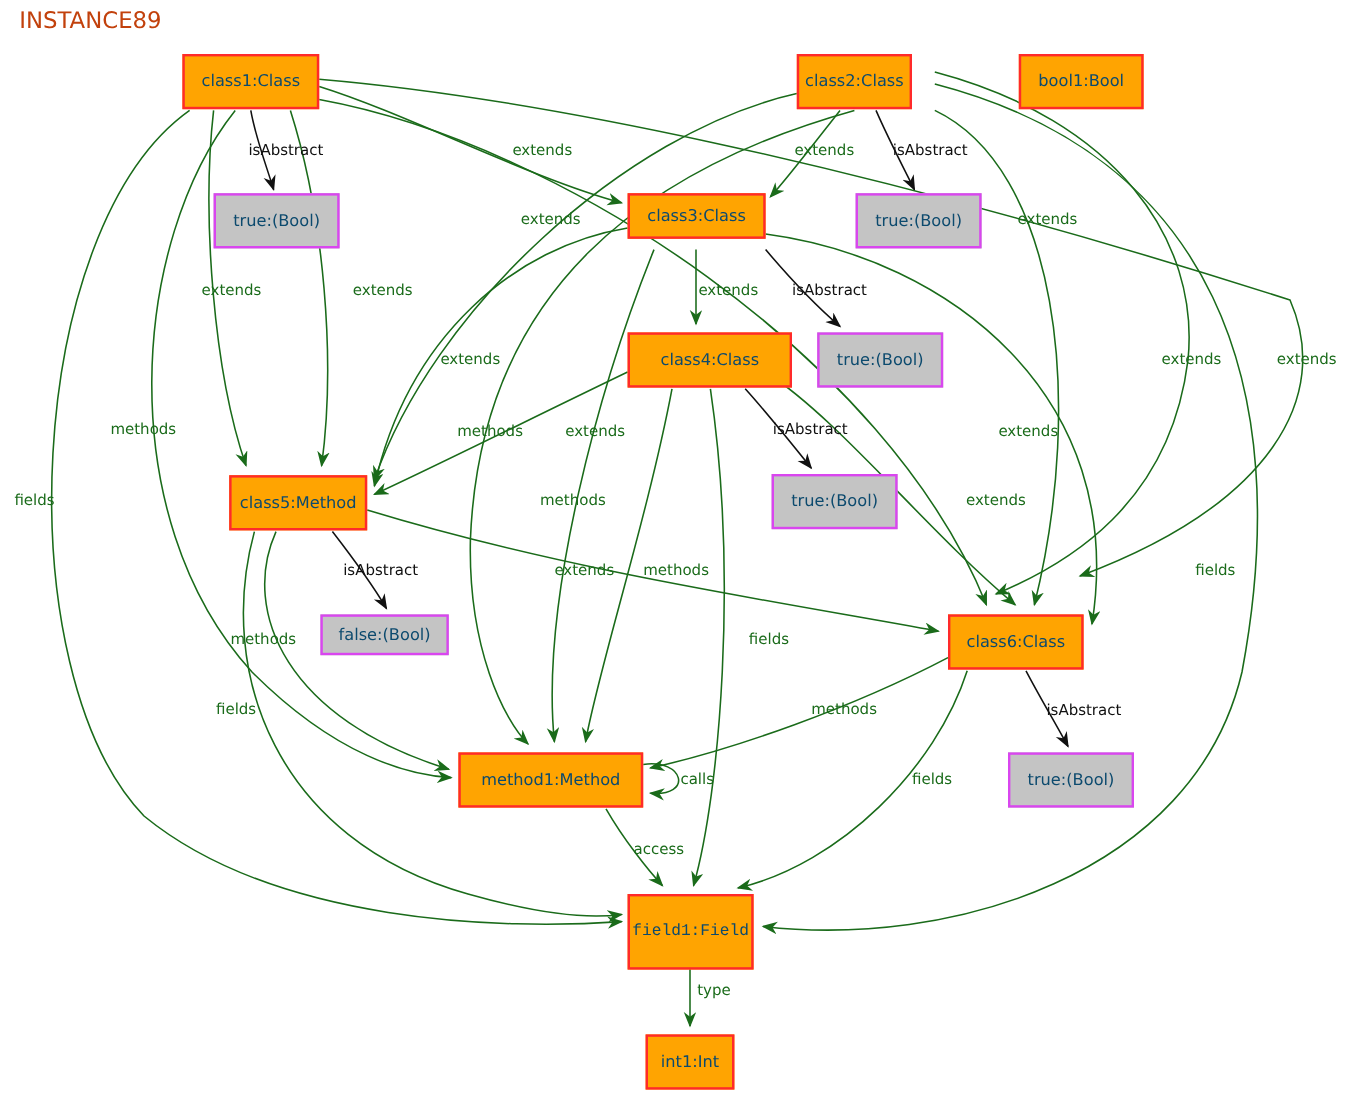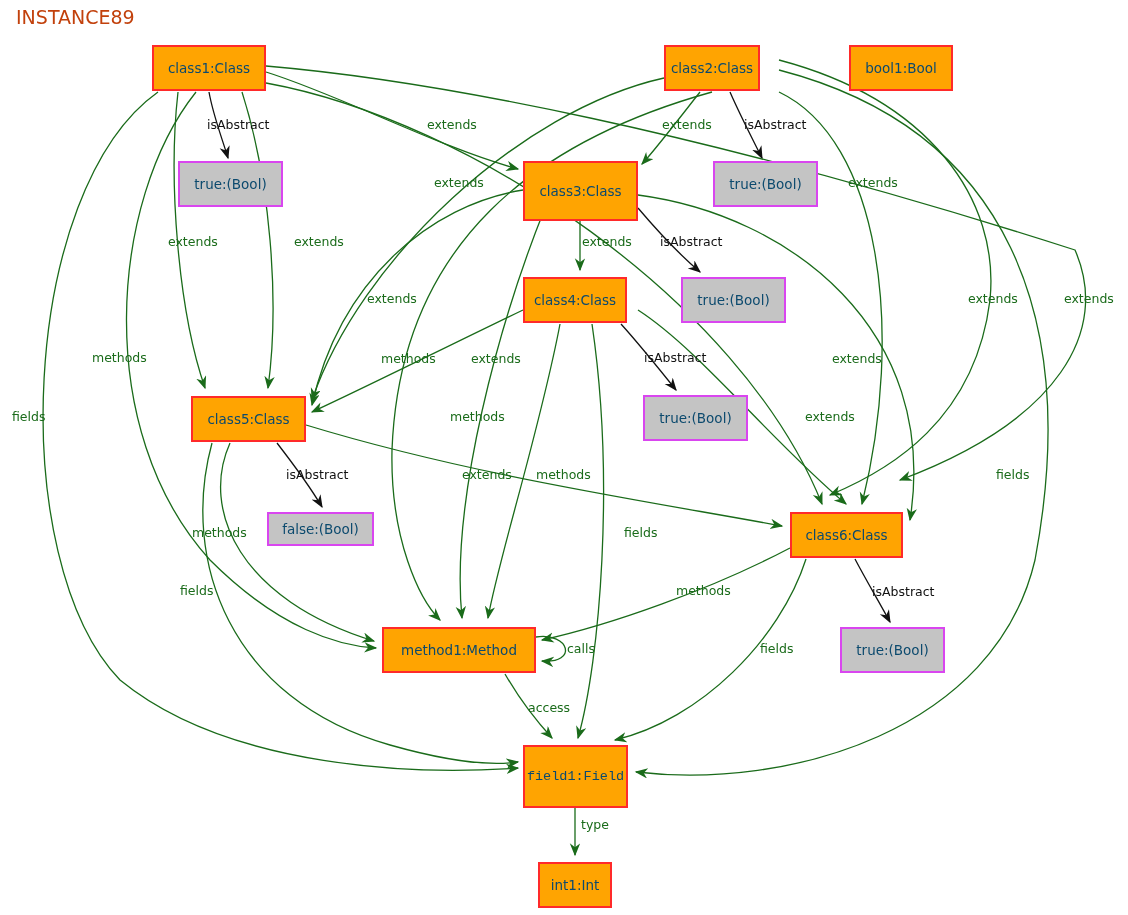--- a/index.html
+++ b/index.html
@@ -171,34 +171,34 @@
       </div>
       <div class="node obj" style="left: 664px; top: 45px; width: 96px; height: 46px; text-align: center;">
         <span>class2:Class</span>
       </div>
       <div class="node obj" style="left: 803px; top: 45px; width: 104px; height: 46px; margin-left: 46px;">
         <span>bool1:Bool</span>
       </div>
       <div class="node val" style="left: 178px; top: 161px; width: 105px; height: 46px;">
         <span>true:(Bool)</span>
       </div>
-      <div class="node obj" style="left: 523px; top: 161px; width: 115px; height: 60px;">
+      <div class="node obj" style="left: 523px; top: 161px; width: 115px; height: 38px;">
         <span>class3:Class</span>
       </div>
       <div class="node val" style="left: 713px; top: 161px; width: 105px; height: 46px;">
         <span>true:(Bool)</span>
       </div>
-      <div class="node obj" style="left: 523px; top: 277px; width: 104px; height: 46px;">
+      <div class="node obj" style="left: 523px; top: 277px; width: 137px; height: 46px;">
         <span>class4:Class</span>
       </div>
       <div class="node val" style="left: 681px; top: 277px; width: 105px; height: 46px;">
         <span>true:(Bool)</span>
       </div>
       <div class="node obj" style="left: 191px; top: 396px; width: 115px; height: 46px;">
-        <span>class5:Class</span>
+        <span>class5:Method</span>
       </div>
       <div class="node val" style="left: 643px; top: 395px; width: 105px; height: 46px;">
         <span>true:(Bool)</span>
       </div>
       <div class="node val" style="left: 267px; top: 512px; width: 107px; height: 34px;">
         <span>false:(Bool)</span>
       </div>
       <div class="node obj" style="left: 790px; top: 512px; width: 113px; height: 46px;">
         <span>class6:Class</span>
       </div>

